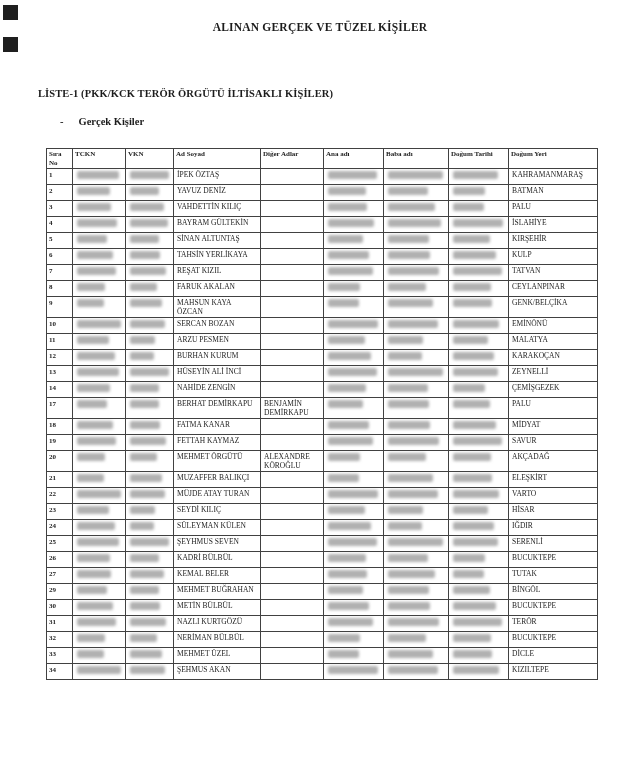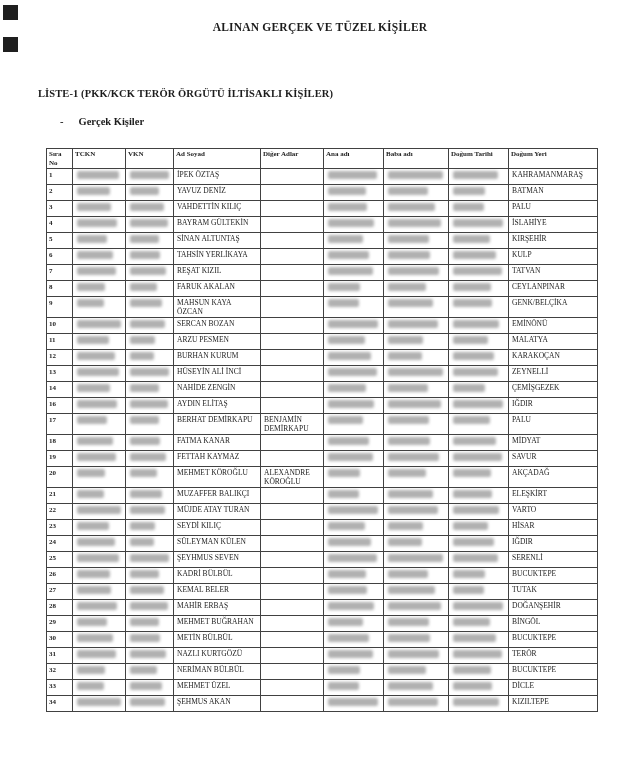--- a/index.html
+++ b/index.html
@@ -370,41 +370,20 @@
         </td>
         <td>
           <div class="redact" style="width: 68%;"></div>
         </td>
         <td>
           <div class="redact" style="width: 60%;"></div>
         </td>
         <td>ÇEMİŞGEZEK</td>
       </tr>
       <tr>
-        <td class="num">16</td>
-        <td>
-          <div class="redact" style="width: 86%;"></div>
-        </td>
-        <td>
-          <div class="redact" style="width: 90%;"></div>
-        </td>
-        <td>AYDIN ELİTAŞ</td>
-        <td></td>
-        <td>
-          <div class="redact" style="width: 86%;"></div>
-        </td>
-        <td>
-          <div class="redact" style="width: 90%;"></div>
-        </td>
-        <td>
-          <div class="redact" style="width: 93%;"></div>
-        </td>
-        <td>IĞDIR</td>
-      </tr>
-      <tr>
         <td class="num">17</td>
         <td>
           <div class="redact" style="width: 64%;"></div>
         </td>
         <td>
           <div class="redact" style="width: 70%;"></div>
         </td>
         <td>BERHAT DEMİRKAPU</td>
         <td>BENJAMİN DEMİRKAPU</td>
         <td>
@@ -461,21 +440,21 @@
         <td>SAVUR</td>
       </tr>
       <tr>
         <td class="num">20</td>
         <td>
           <div class="redact" style="width: 60%;"></div>
         </td>
         <td>
           <div class="redact" style="width: 64%;"></div>
         </td>
-        <td>MEHMET KÖROĞLU</td>
+        <td>MEHMET ÖRGÜTÜ</td>
         <td>ALEXANDRE KÖROĞLU</td>
         <td>
           <div class="redact" style="width: 60%;"></div>
         </td>
         <td>
           <div class="redact" style="width: 64%;"></div>
         </td>
         <td>
           <div class="redact" style="width: 70%;"></div>
         </td>
@@ -620,41 +599,20 @@
         <td>
           <div class="redact" style="width: 72%;"></div>
         </td>
         <td>
           <div class="redact" style="width: 80%;"></div>
         </td>
         <td>
           <div class="redact" style="width: 58%;"></div>
         </td>
         <td>TUTAK</td>
-      </tr>
-      <tr>
-        <td class="num">28</td>
-        <td>
-          <div class="redact" style="width: 86%;"></div>
-        </td>
-        <td>
-          <div class="redact" style="width: 90%;"></div>
-        </td>
-        <td>MAHİR ERBAŞ</td>
-        <td></td>
-        <td>
-          <div class="redact" style="width: 86%;"></div>
-        </td>
-        <td>
-          <div class="redact" style="width: 90%;"></div>
-        </td>
-        <td>
-          <div class="redact" style="width: 93%;"></div>
-        </td>
-        <td>DOĞANŞEHİR</td>
       </tr>
       <tr>
         <td class="num">29</td>
         <td>
           <div class="redact" style="width: 64%;"></div>
         </td>
         <td>
           <div class="redact" style="width: 70%;"></div>
         </td>
         <td>MEHMET BUĞRAHAN</td>

